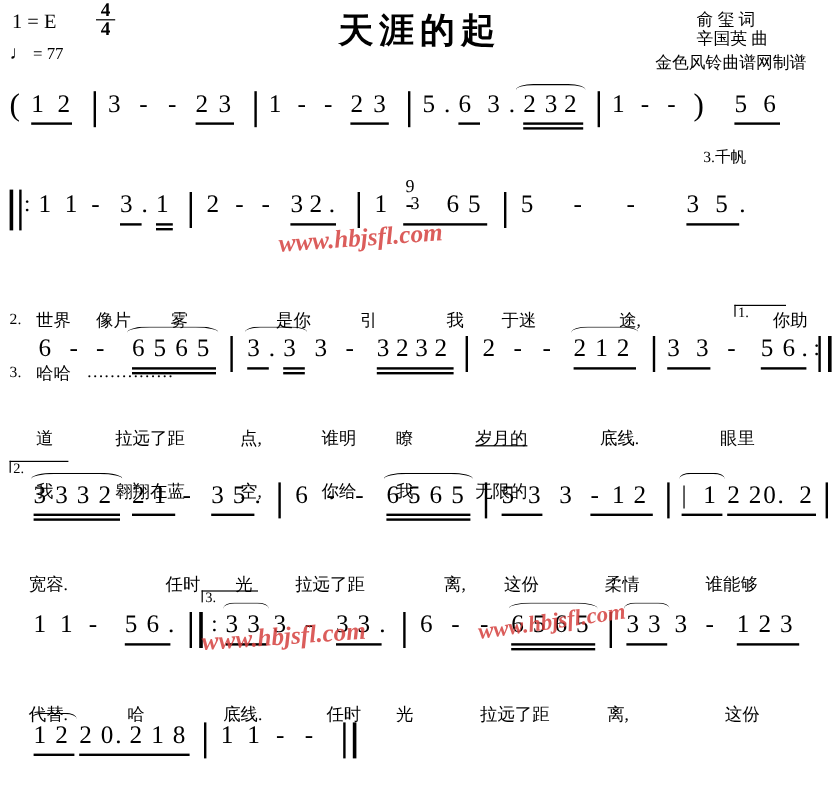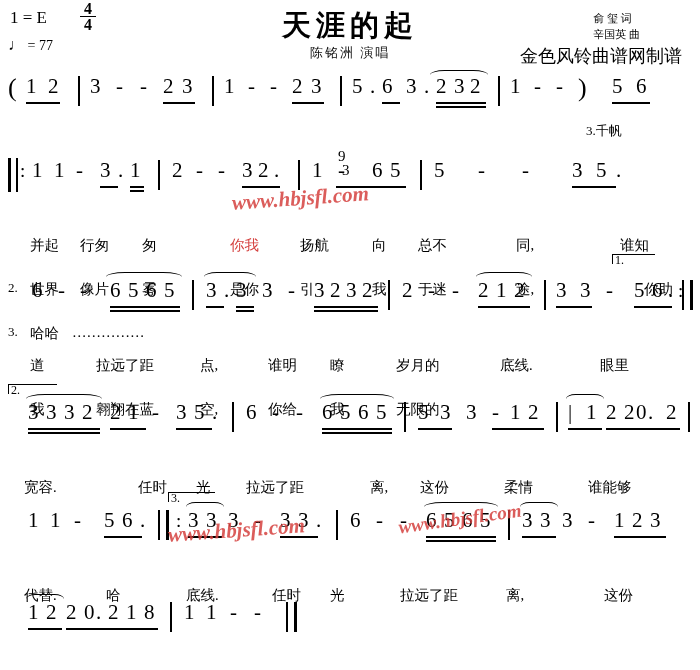--- a/index.html
+++ b/index.html
@@ -70,29 +70,29 @@
     width: 700px;
     text-align: center;
     font-size: 13px;
     letter-spacing: 2px;
     color: #111;
   }
   .credits {
     position: absolute;
     right: 60px;
     top: 10px;
-    font-size: 11px;
+    font-size: 14px;
     line-height: 16px;
     text-align: left;
   }
   .maker {
     position: absolute;
-    right: 18px;
+    right: 28px;
     top: 44px;
-    font-size: 18px;
+    font-size: 14px;
     letter-spacing: 0px;
   }
 
   
   .system {
     position: absolute;
     left: 0;
     width: 700px;
   }
   .notes-row {
@@ -207,21 +207,20 @@
     <span class="bar"></span>
     <span class="num">4</span>
   </div>
 
   <div class="hdr-tempo">
     <span class="note">♩</span>
     <span>= 77</span>
   </div>
 
   <div class="title">天涯的起</div>
-  <div class="subtitle">陈铭洲   演唱</div>
 
   <div class="credits">
     <div>俞   玺   词</div>
     <div>辛国英   曲</div>
   </div>
   <div class="maker">金色风铃曲谱网制谱</div>
 
   <div class="system" id="sys1" style="top:74px;">
     <div class="notes-row">
       <span class="tok" style="left:8px; top:2px; font-size:26px;">(</span>
@@ -304,31 +303,20 @@
 
       <span class="tok" style="left:434px;">5</span>
       <span class="tok" style="left:478px;">-</span>
       <span class="tok" style="left:522px;">-</span>
       <span class="tok" style="left:572px;">3</span>
       <span class="tok" style="left:596px;">5</span>
       <span class="tok" style="left:616px;">.</span>
       <span class="beam" style="left:572px; top:28px; width:44px;"></span>
     </div>
 
-    <div class="lyric" style="top:36px;">
-      <span class="ly" style="left:30px;">并起</span>
-      <span class="ly" style="left:80px;">行匆</span>
-      <span class="ly" style="left:142px;">匆</span>
-      <span class="ly" style="left:230px; color:#d5413f;">你我</span>
-      <span class="ly" style="left:300px;">扬航</span>
-      <span class="ly" style="left:372px;">向</span>
-      <span class="ly" style="left:418px;">总不</span>
-      <span class="ly" style="left:516px;">同,</span>
-      <span class="ly" style="left:620px;">谁知</span>
-    </div>
 
     <div class="lyric" style="top:58px;">
       <span class="lynum" style="left:8px;">2.</span>
       <span class="ly" style="left:30px;">世界</span>
       <span class="ly" style="left:80px;">像片</span>
       <span class="ly" style="left:142px;">雾</span>
       <span class="ly" style="left:230px;">是你</span>
       <span class="ly" style="left:300px;">引</span>
       <span class="ly" style="left:372px;">我</span>
       <span class="ly" style="left:418px;">于迷</span>
@@ -400,21 +388,21 @@
       <div class="barline thick" style="left:690px;"></div>
       <span class="rptdots" style="left:678px; top:8px;">:</span>
     </div>
 
     <div class="lyric" style="top:36px;">
       <span class="ly" style="left:30px;">道</span>
       <span class="ly" style="left:96px;">拉远了距</span>
       <span class="ly" style="left:200px;">点,</span>
       <span class="ly" style="left:268px;">谁明</span>
       <span class="ly" style="left:330px;">瞭</span>
-      <span class="ly" style="left:396px;">岁月的</span>
+      <span class="ly" style="left:396px;text-decoration:underline;">岁月的</span>
       <span class="ly" style="left:500px;">底线.</span>
       <span class="ly" style="left:600px;">眼里</span>
     </div>
 
     <div class="lyric" style="top:58px;">
       <span class="ly" style="left:30px;">我</span>
       <span class="ly" style="left:96px;">翱翔在蓝</span>
       <span class="ly" style="left:200px;">空,</span>
       <span class="ly" style="left:268px;">你给</span>
       <span class="ly" style="left:330px;">我</span>

